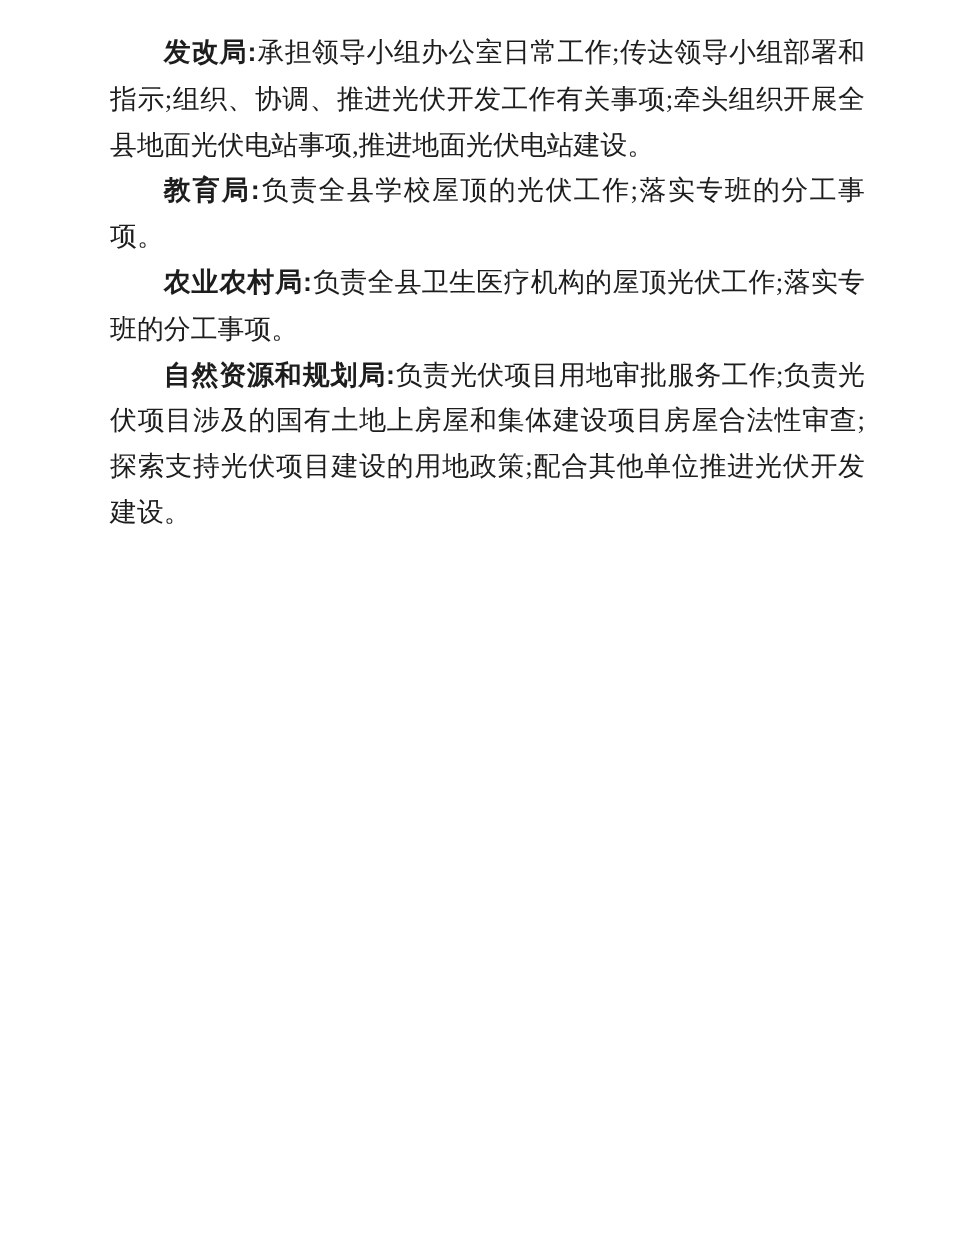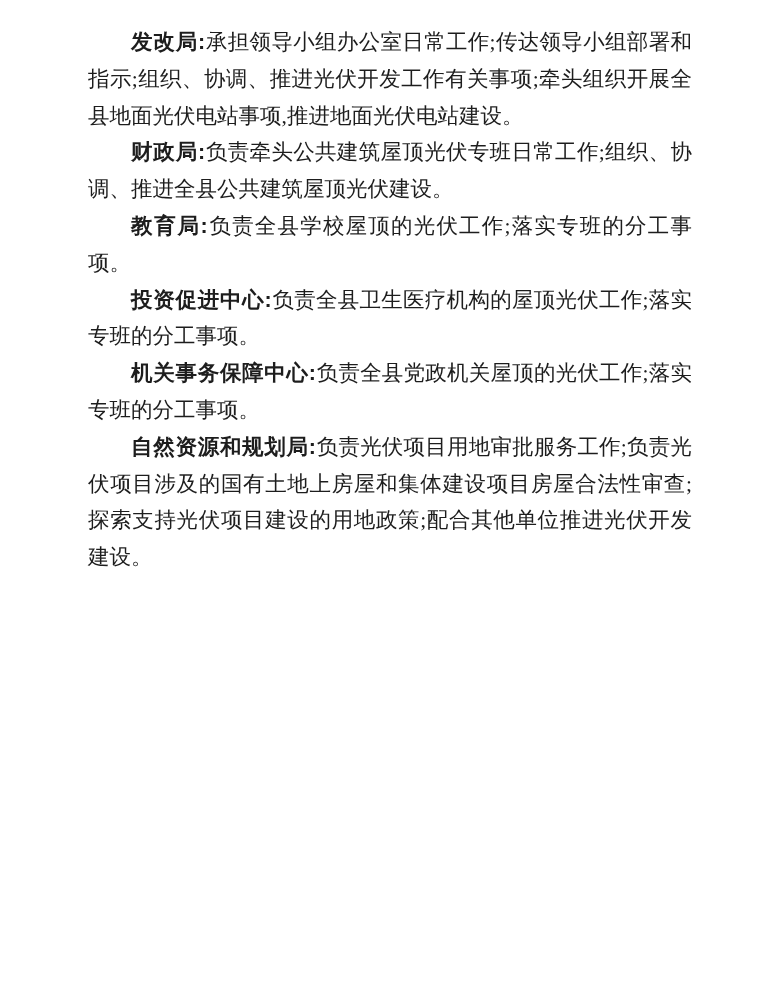--- a/index.html
+++ b/index.html
@@ -64,30 +64,28 @@
   }
 </style>
 </head>
 <body>
 
 <div class="page">
   <div class="content">
 
     <p class="para"><span class="term">发改局:</span><span class="ptext">承担领导小组办公室日常工作;传达领导小组部署和指示;组织、协调、推进光伏开发工作有关事项;牵头组织开展全县地面光伏电站事项,推进地面光伏电站建设。</span></p>
 
-    <p class="para"><span class="term">财政局:</span><span class="ptext">负责牵头公共建筑屋顶光伏专班日常工作;组织、协调、推进全县公共建筑屋顶光伏建设。</span></p>
 
 
 
 
     <p class="para"><span class="term">教育局:</span><span class="ptext">负责全县学校屋顶的光伏工作;落实专班的分工事项。</span></p>
 
-    <p class="para"><span class="term">投资促进中心:</span><span class="ptext">负责全县卫生医疗机构的屋顶光伏工作;落实专班的分工事项。</span></p>
+    <p class="para"><span class="term">农业农村局:</span><span class="ptext">负责全县卫生医疗机构的屋顶光伏工作;落实专班的分工事项。</span></p>
 
-    <p class="para"><span class="term">机关事务保障中心:</span><span class="ptext">负责全县党政机关屋顶的光伏工作;落实专班的分工事项。</span></p>
 
 
     <p class="para"><span class="term">自然资源和规划局:</span><span class="ptext">负责光伏项目用地审批服务工作;负责光伏项目涉及的国有土地上房屋和集体建设项目房屋合法性审查;探索支持光伏项目建设的用地政策;配合其他单位推进光伏开发建设。</span></p>
 
   </div>
 
   <div class="footer-mark">
     <span>- ·</span>
     <span class="footer-num">5</span>
     <span>- -</span>

